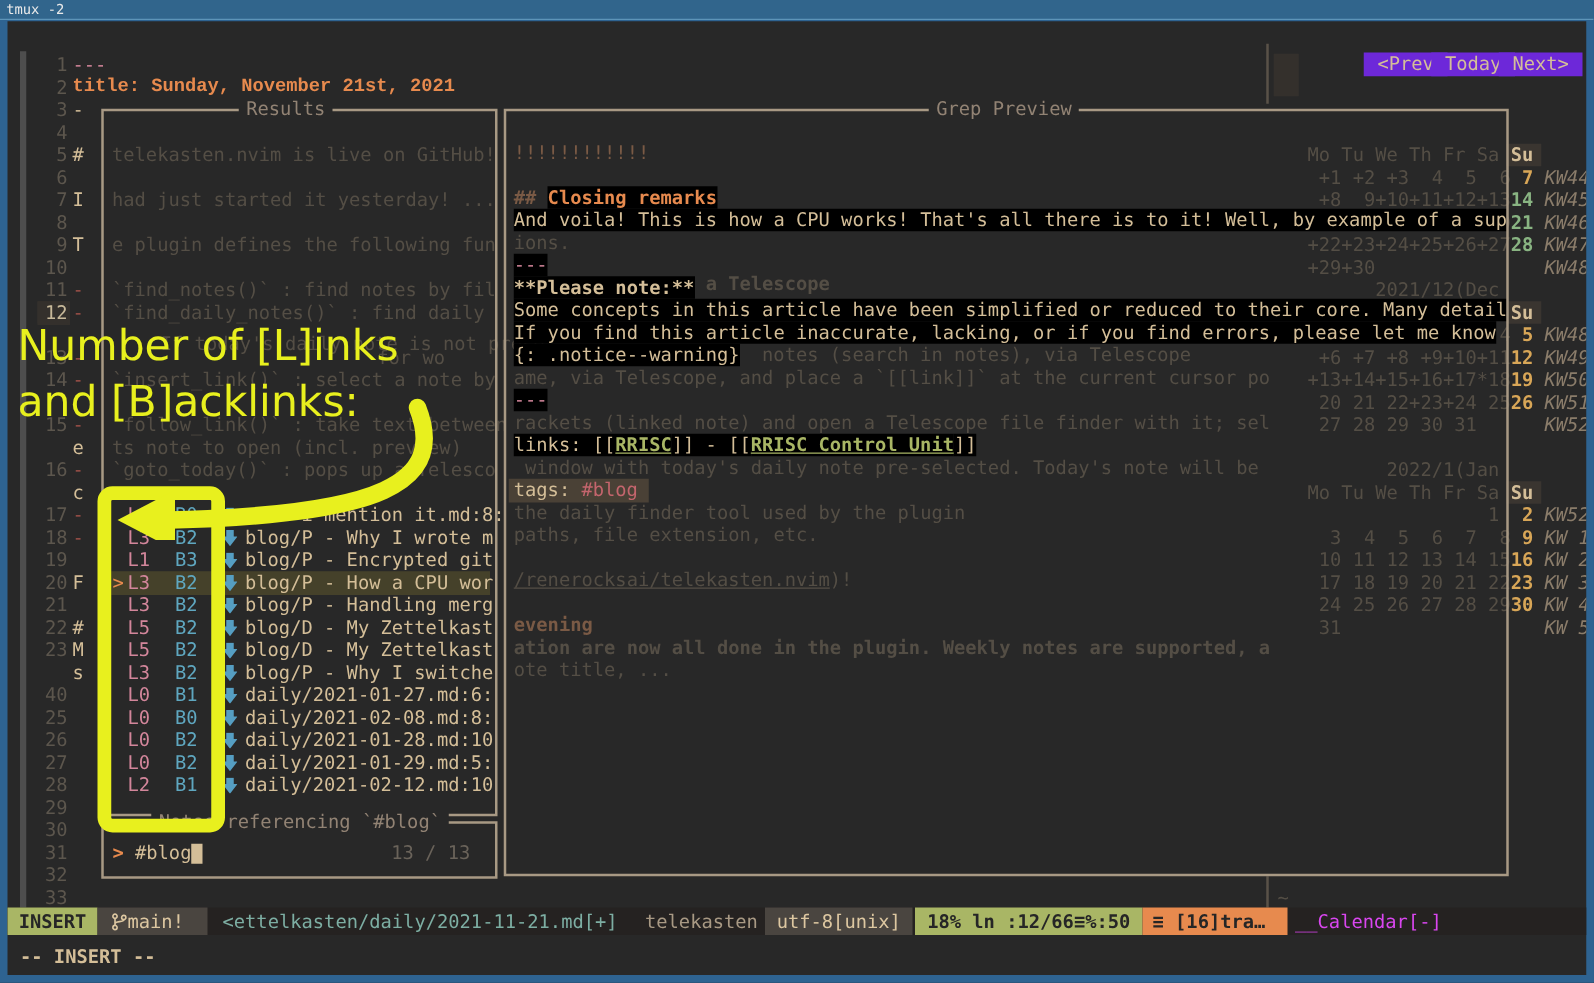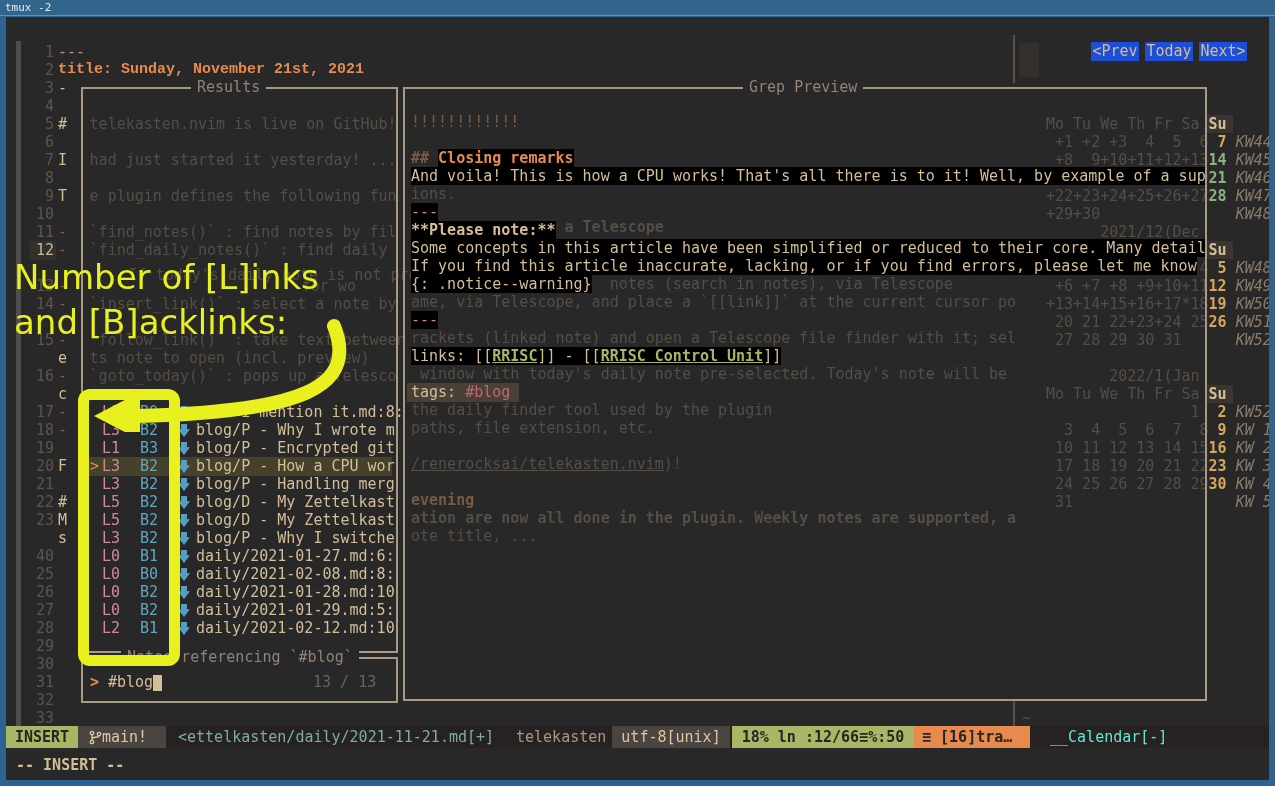--- a/index.html
+++ b/index.html
@@ -16,21 +16,21 @@
   .gold{color:#d8a657}.kw{color:#8a7c6a;font-style:italic}.tagred{color:#c4656d}
   .b{font-weight:bold}.u{text-decoration:underline}.op{background:#000000;z-index:1}
   .z1{z-index:1}
   .lnum{color:#5c564d;text-align:right;width:24px;}
   .lnumc{color:#c8b99a;text-align:right;width:24px;background:#34302c;}
   .sb{background:#4e4e4e}.sep{background:#5a5248}.chip{background:#3a3530}
   .chipd{background:#34302c}.tagbg{background:#4a4136}.selbg{background:#45412a}
   .box{position:absolute;border:2px solid #a89984;z-index:5;pointer-events:none;}
   .boxtitle{position:absolute;top:-11px;font:15px/18px "DejaVu Sans Mono",monospace;
             color:#928374;background:#282828;padding:0 6px;white-space:pre;}
-  .navchip{position:absolute;top:25px;width:48px;height:19px;background:#1d4ed8;color:#d4be98;
+  .navchip{position:absolute;top:25px;width:67px;height:19px;background:#6d28d9;color:#d4be98;
            font:15px/19px "DejaVu Sans Mono",monospace;text-align:center;z-index:6;cursor:pointer;}
   .resrow{position:absolute;left:83px;width:303px;height:19px;z-index:6;}
   .resrow span{position:absolute;font:15px/19px "DejaVu Sans Mono",monospace;white-space:pre;}
   .rl{left:13px;color:#d3869b;font-weight:bold}.rb{left:51px;color:#5fa7c0;font-weight:bold}
   .rt{left:107px;color:#d4be98}.rcaret{left:1px;color:#e78a4e;font-weight:bold}
   .dl-icon{position:absolute;left:89px;top:3px;width:12px;height:13px;background:#559ec2;
            clip-path:polygon(25% 0,75% 0,75% 40%,100% 40%,50% 100%,0 40%,25% 40%);}
   #statusline{position:absolute;left:6px;top:726px;width:1263px;height:22px;background:#252221;z-index:7;}
   #statusline div{position:absolute;top:0;height:22px;font:15px/22px "DejaVu Sans Mono",monospace;white-space:pre;box-sizing:border-box;}
   #cmdline{position:absolute;left:6px;top:752px;width:700px;height:26px;z-index:7;
@@ -326,17 +326,17 @@
       <circle cx="4" cy="3" r="1.7" fill="none" stroke="#ddc7a1" stroke-width="1.3"></circle>
       <circle cx="4" cy="12" r="1.7" fill="none" stroke="#ddc7a1" stroke-width="1.3"></circle>
       <circle cx="11" cy="4" r="1.7" fill="none" stroke="#ddc7a1" stroke-width="1.3"></circle>
       <path d="M4 4.7 V10.3 M4 9 C4 6.5 11 8 11 5.7" fill="none" stroke="#ddc7a1" stroke-width="1.3"></path>
     </svg>
     <div style="left:164px;width:336px;color:#7daea3;padding-left:8px">&lt;ettelkasten/daily/2021-11-21.md[+]</div>
     <div style="left:504px;width:100px;color:#a89984;padding-left:6px">telekasten</div>
     <div style="left:606px;width:118px;background:#4a4540;color:#ddc7a1;text-align:center">utf-8[unix]</div>
     <div style="left:726px;width:182px;background:#a9b665;color:#262626;font-weight:bold;text-align:center">18% ln :12/66≡%:50</div>
     <div style="left:908px;width:116px;background:#e78a4e;color:#262626;font-weight:bold;padding-left:8px">≡ [16]tra…</div>
-    <div style="left:1024px;width:212px;color:#5eead4;padding-left:20px">__Calendar[-]</div>
+    <div style="left:1024px;width:212px;color:#d946ef;padding-left:6px">__Calendar[-]</div>
   </div>
 
   <div id="cmdline">-- INSERT --</div>
 </div>
 
 </body></html>

